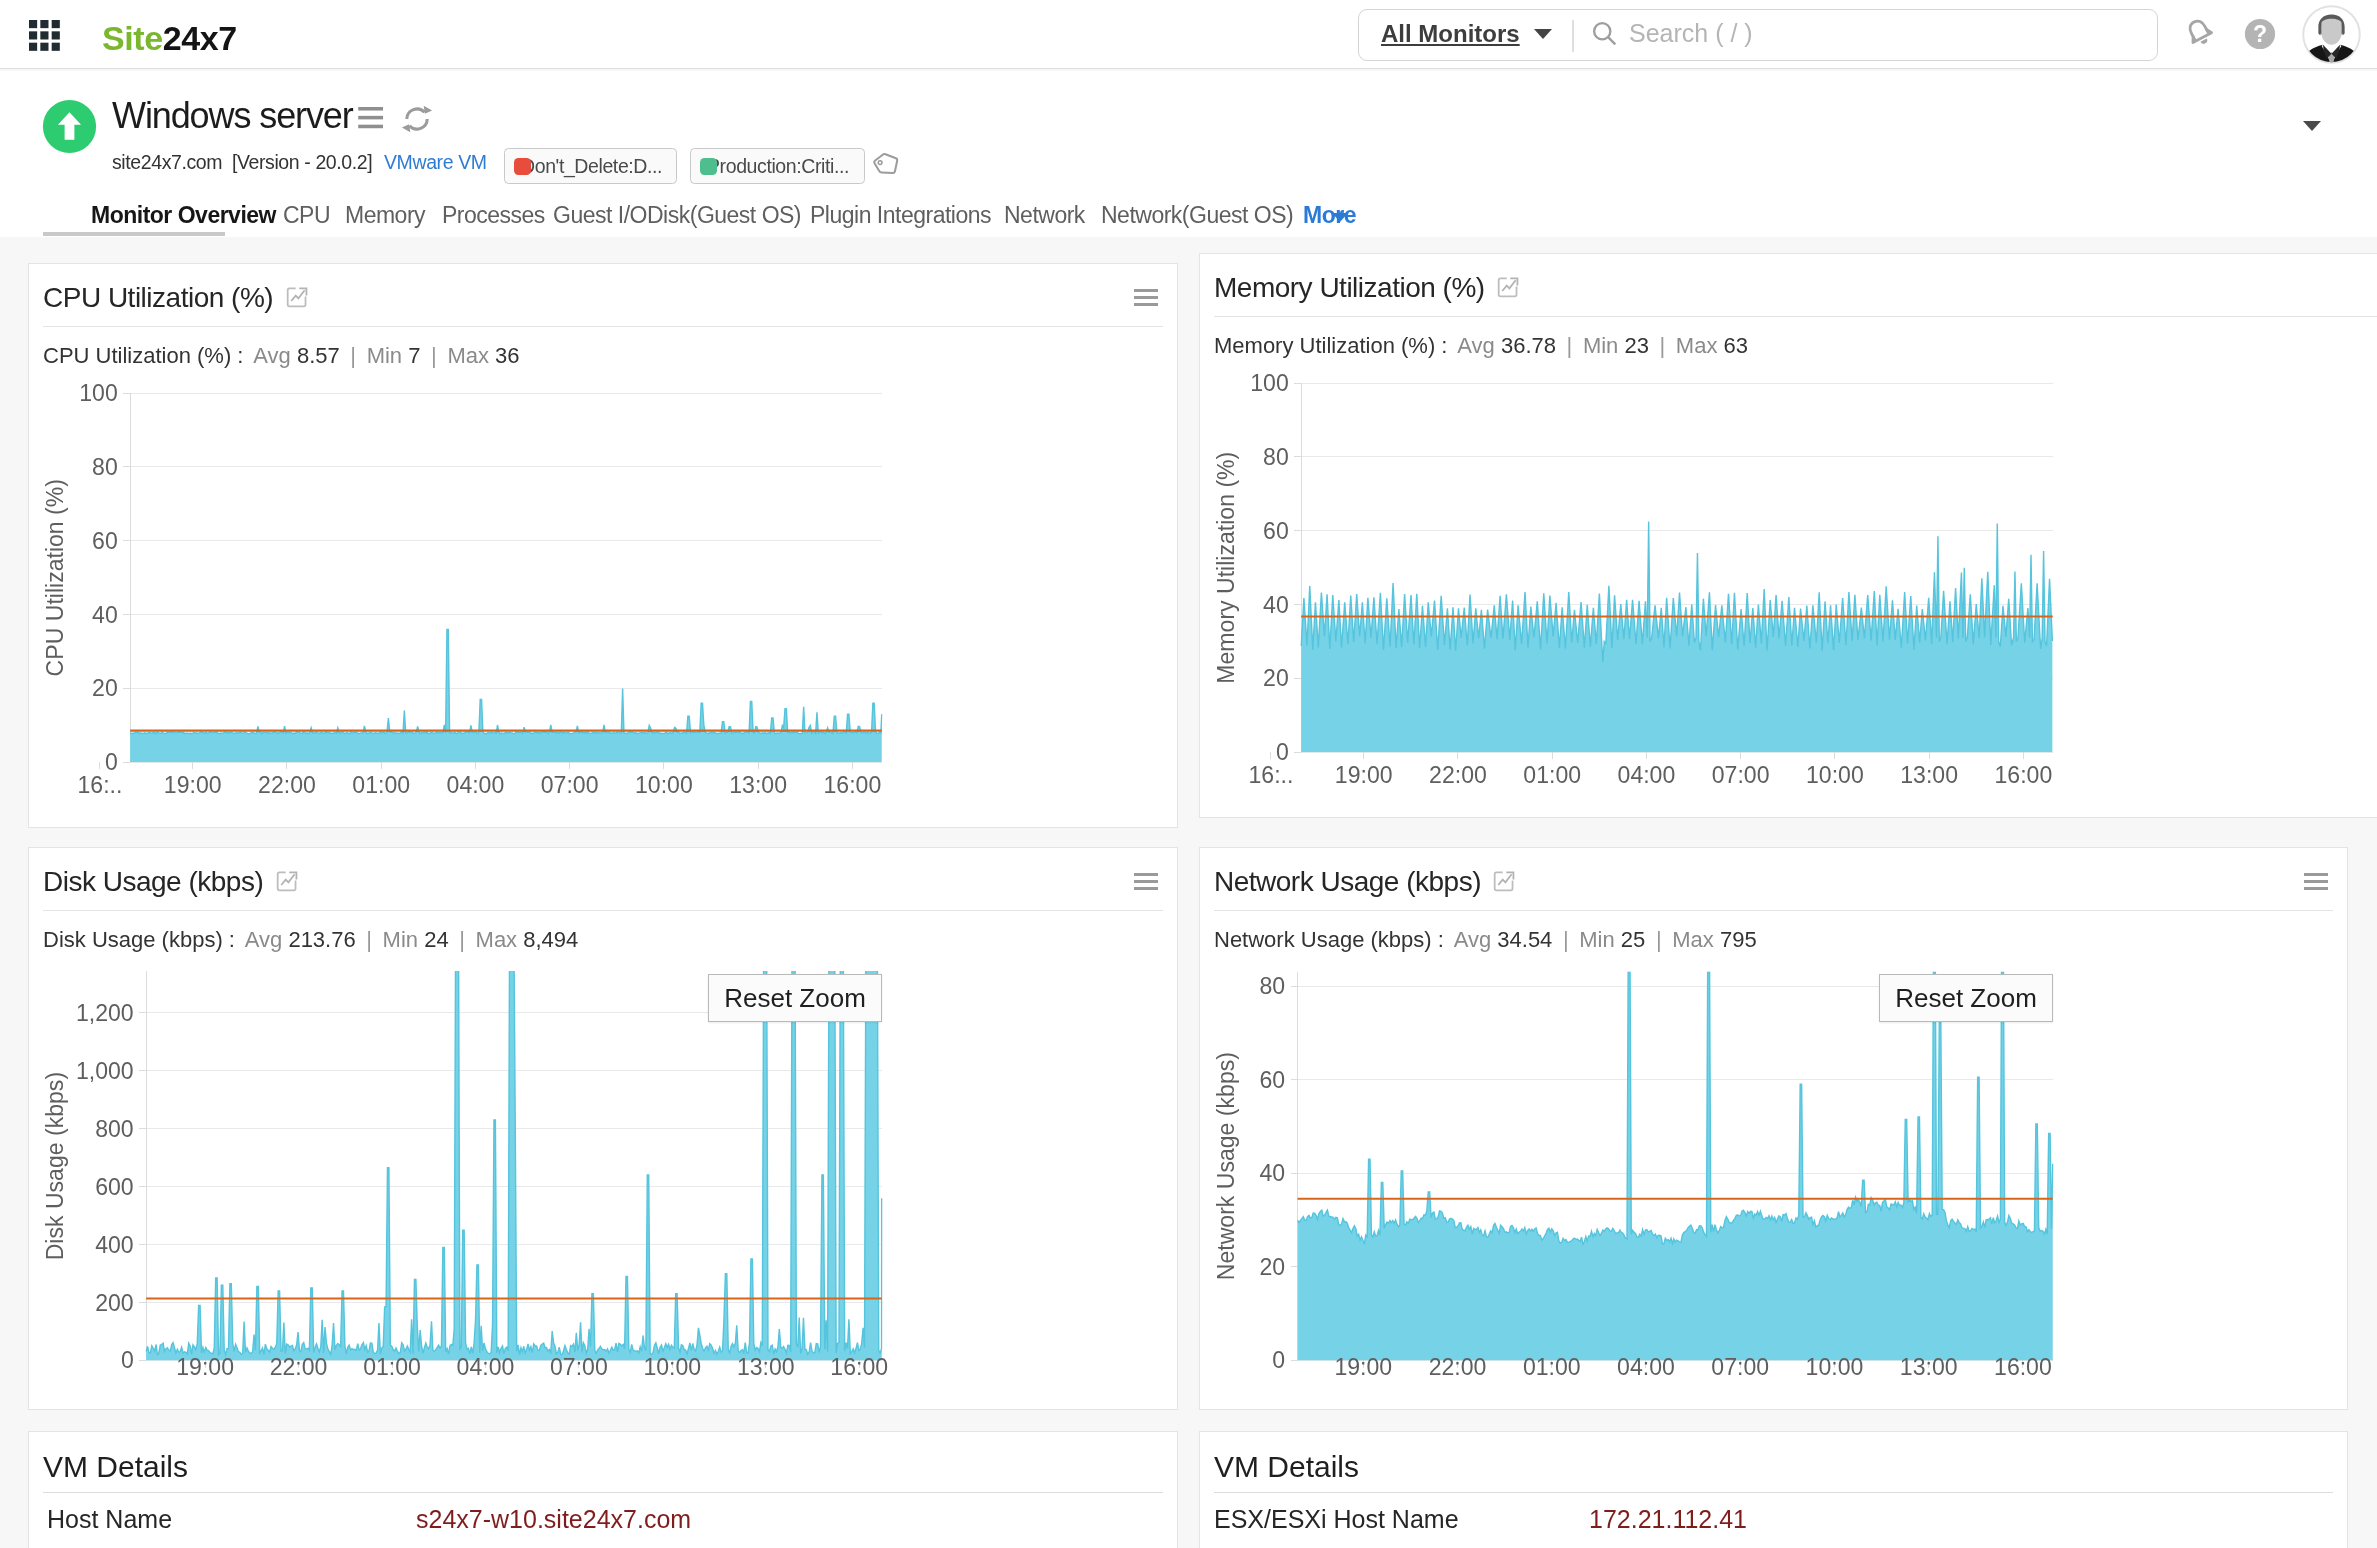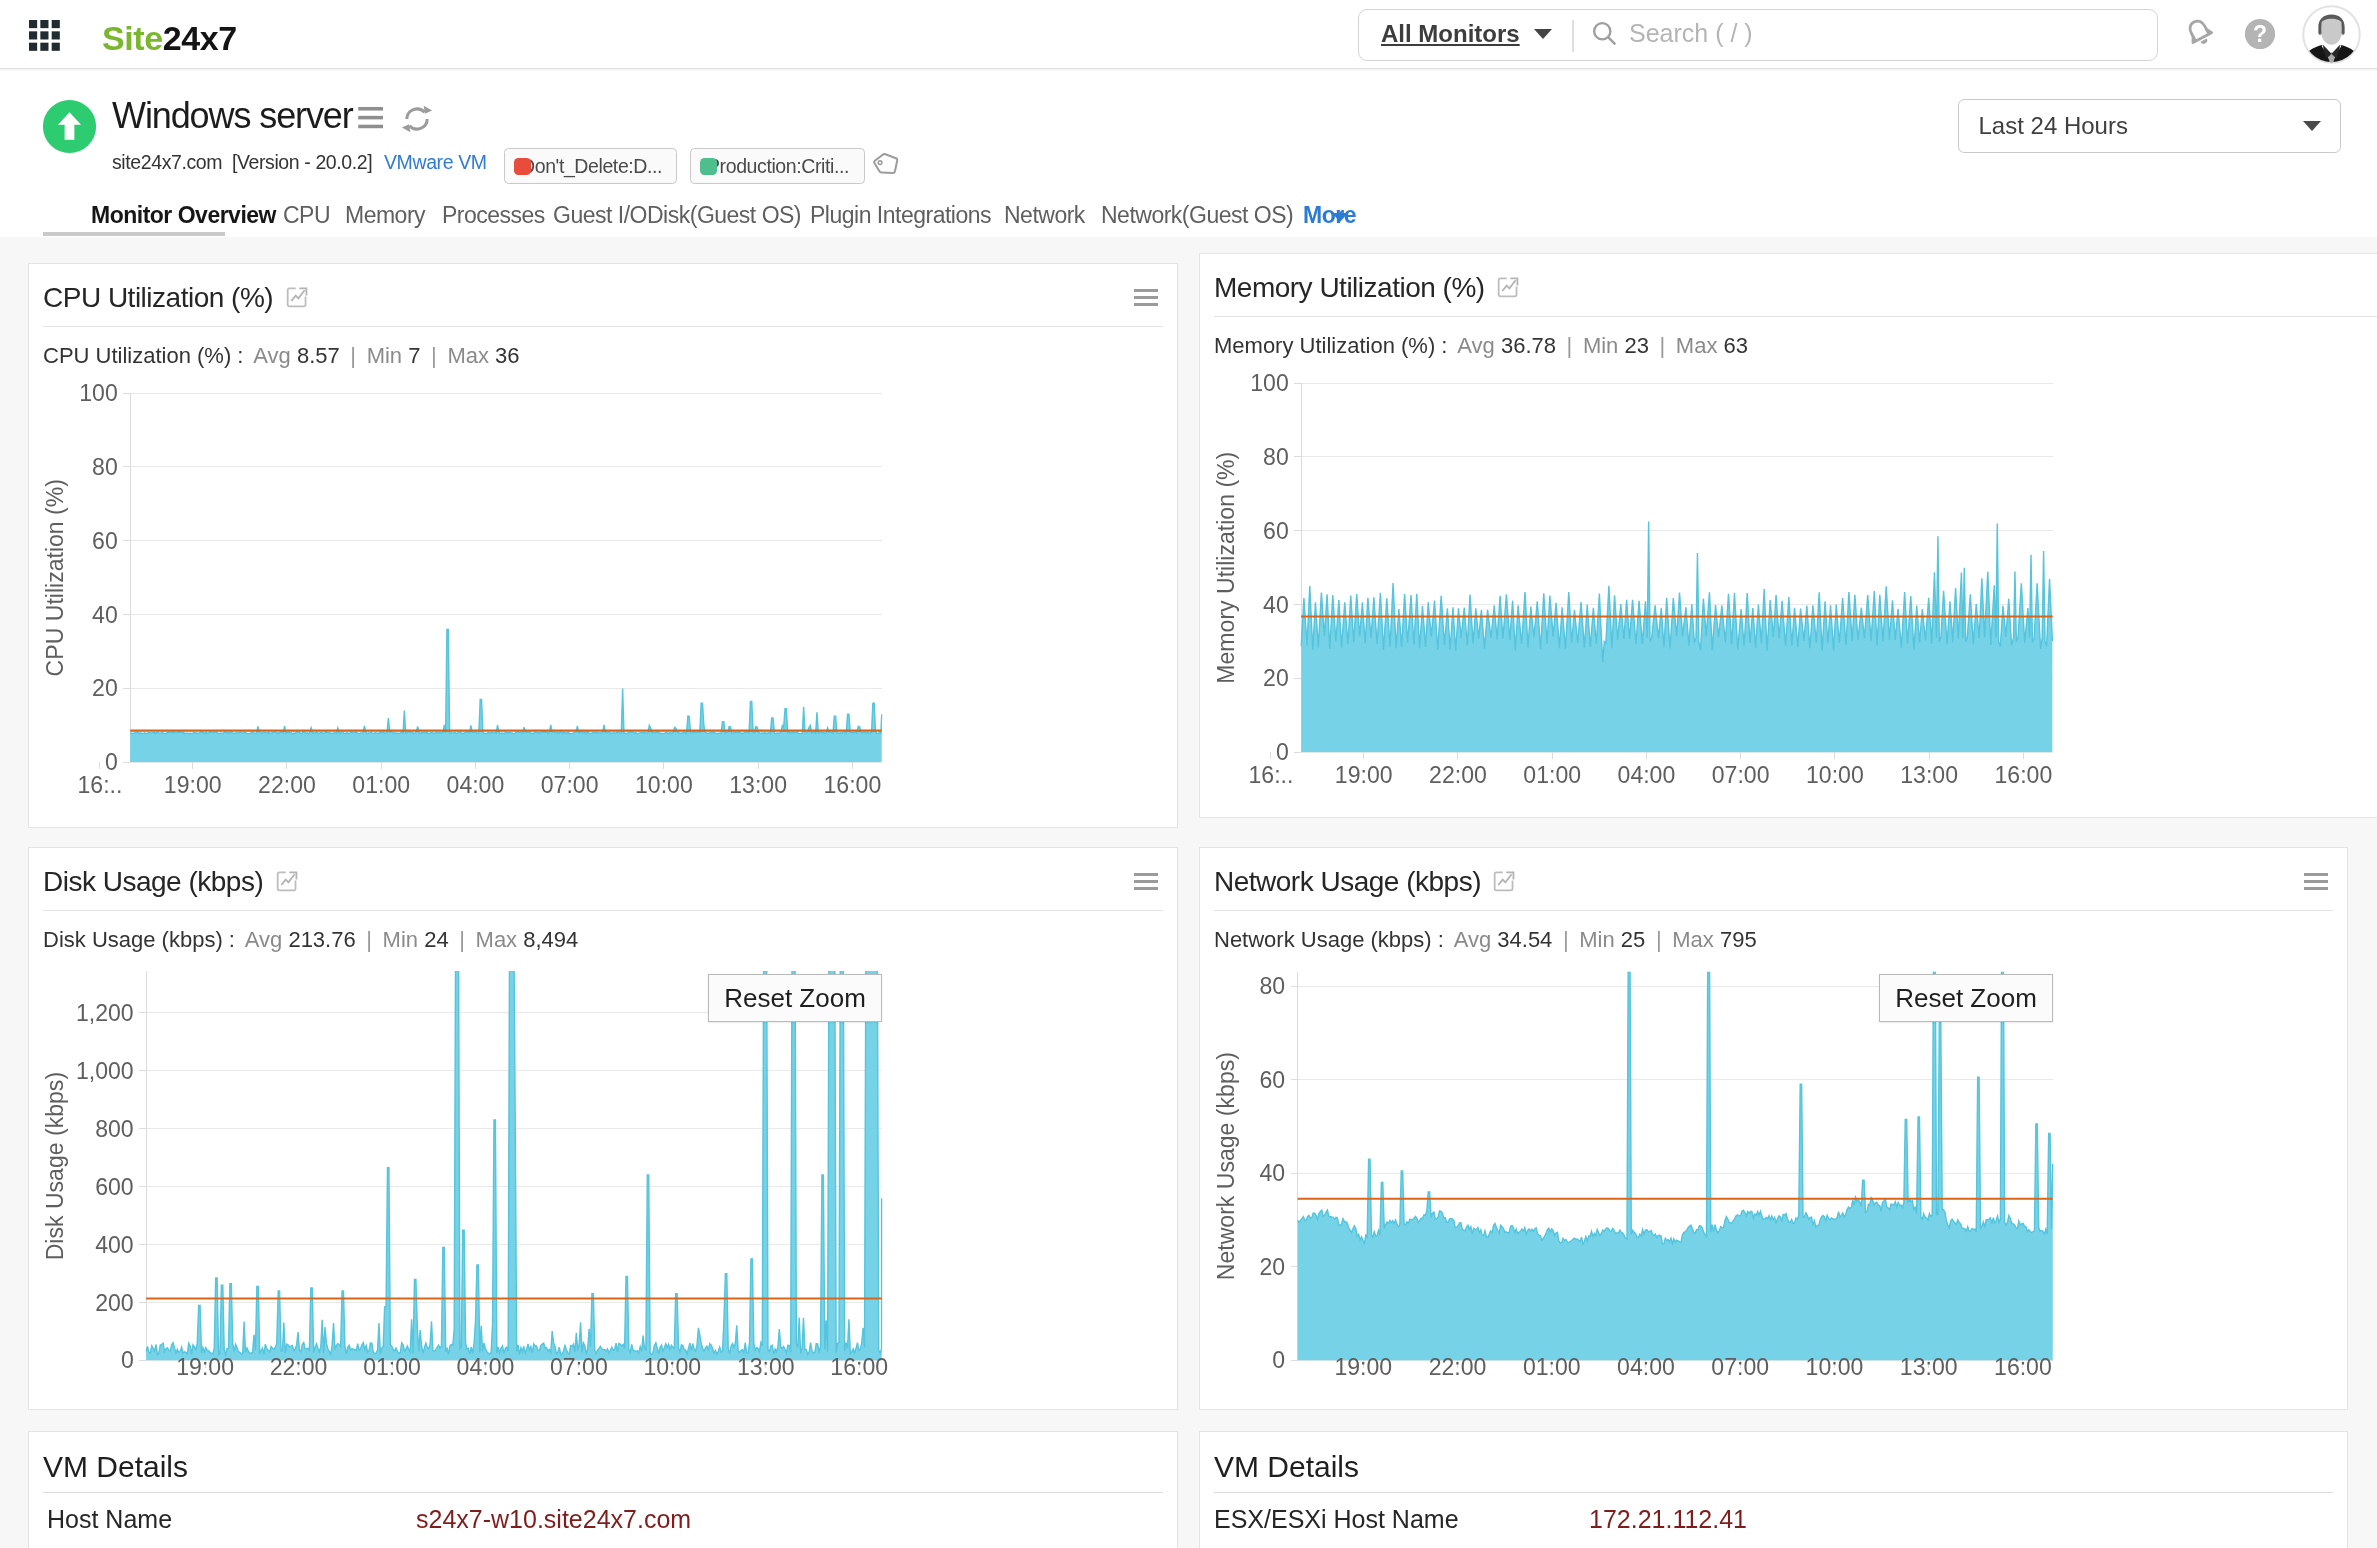--- a/index.html
+++ b/index.html
@@ -116,23 +116,20 @@
     <span class="tab" style="left:300px">Memory</span>
     <span class="tab" style="left:397px">Processes</span>
     <span class="tab" style="left:508px">Guest I/O</span>
     <span class="tab" style="left:602px">Disk(Guest OS)</span>
     <span class="tab" style="left:765px">Plugin Integrations</span>
     <span class="tab" style="left:959px">Network</span>
     <span class="tab" style="left:1056px">Network(Guest OS)</span>
     <span class="tab tabmore" style="left:1258px">More</span>
     <div style="position:absolute;left:1332px;top:142px;width:0;height:0;border-left:8px solid transparent;border-right:8px solid transparent;border-top:9px solid #2b7bd6"></div>
     <div style="position:absolute;left:43px;top:161px;width:182px;height:3.5px;background:#c9c9c9"></div>
-<div class="timesel">
-      <div>Last 24 Hours</div>
-    </div>
 <div style="position:absolute;left:2303px;top:50px;width:0;height:0;border-left:9px solid transparent;border-right:9px solid transparent;border-top:10.6px solid #4a4a4a"></div>
 </div>
 <div class="content">
 <div class="panel" style="left:28px;top:26px;width:1150px;height:565px">
       <div class="ptitle">CPU Utilization (%)<span style="display:inline-block;width:25px;height:25px;margin-left:11.5px;vertical-align:-2.7px;letter-spacing:0"><svg width="25" height="25" viewBox="0 0 28 28">
 <path d="M23,14 L23,23 Q23,25 21,25 L5,25 Q3,25 3,23 L3,7 Q3,5 5,5 L12,5" fill="none" stroke="#bdbdbd" stroke-width="2"></path>
 <path d="M7,19 L12,13 L15,16 L22,7" fill="none" stroke="#b3b3b3" stroke-width="2"></path>
 <path d="M16,5 L24,5 L24,13" fill="none" stroke="#b3b3b3" stroke-width="2"></path>
 </svg></span></div>
       <div style="position:absolute;right:18.6px;top:25px;width:24px;height:17px">

